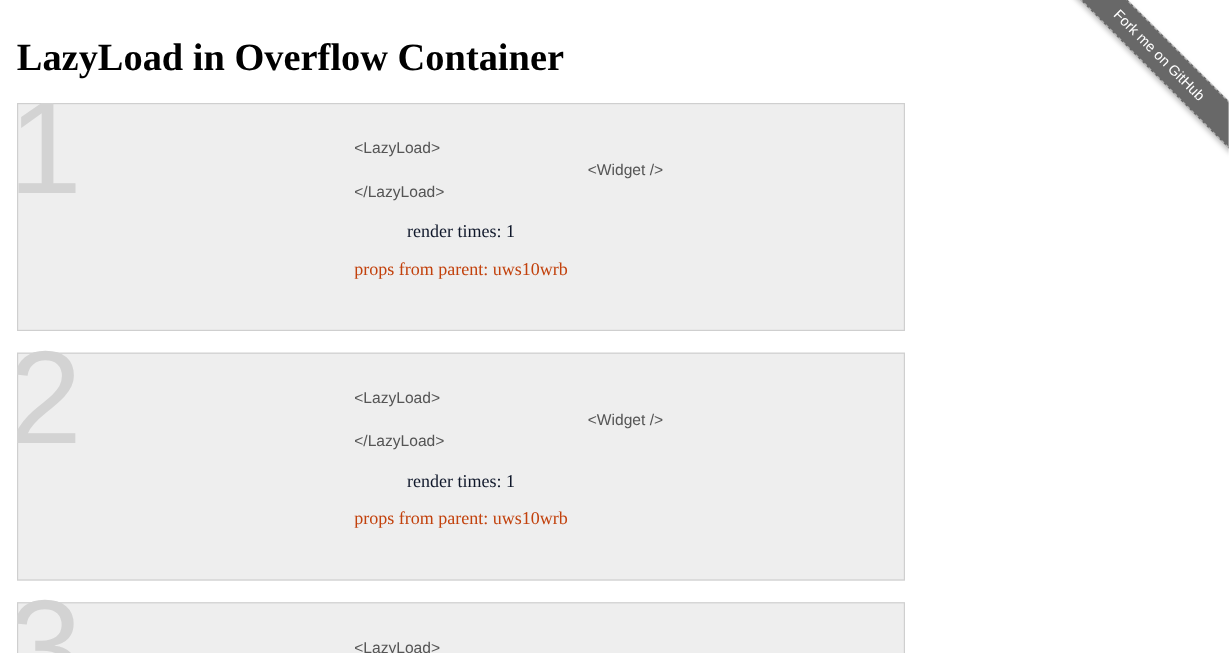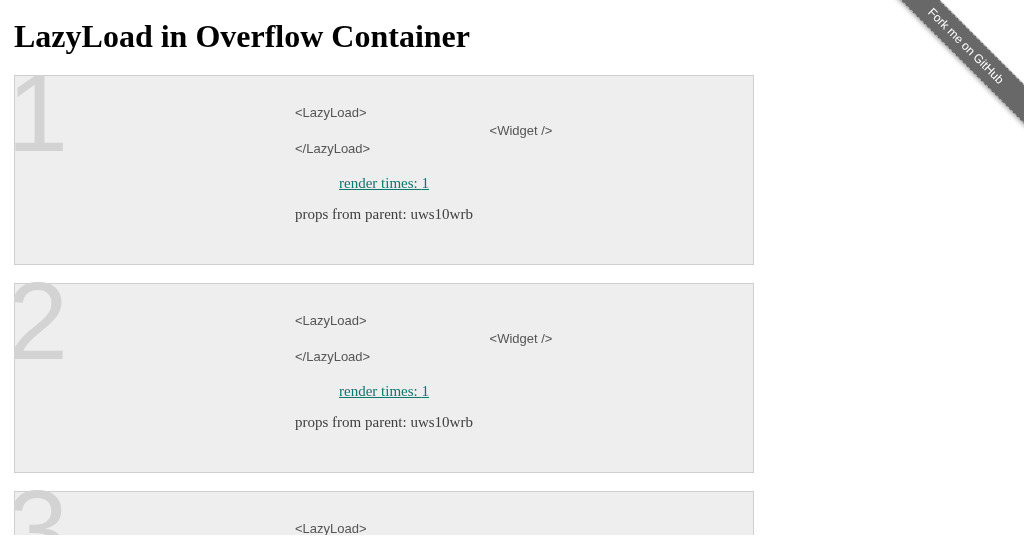--- a/index.html
+++ b/index.html
@@ -13,20 +13,21 @@
       width: 1024px;
       height: 544px;
       overflow: hidden;
       position: relative;
     }
     .page-title {
       font-size: 32px;
       font-weight: bold;
       padding: 18px 14px 10px 14px;
       font-family: 'Times New Roman', serif;
+      margin-top: 11px;
     }
     .scroll-container {
       margin: 10px 14px;
       width: 740px;
       height: 460px;
       overflow-y: scroll;
       border: none;
     }
     .scroll-container::-webkit-scrollbar {
       width: 16px;
@@ -68,29 +69,28 @@
       line-height: 1.4;
       margin-bottom: 16px;
     }
     .code-indent {
       padding-left: 14px;
       text-align: center;
     }
     .render-line {
       font-family: Georgia, 'Times New Roman', serif;
       font-size: 15px;
-      color: #0f766e;
+      color: #0f172a;
       margin-bottom: 14px;
       padding-left: 44px;
-      text-decoration: underline;
     }
     .props-line {
       font-family: Georgia, 'Times New Roman', serif;
       font-size: 15px;
-      color: #404040;
+      color: #c2410c;
     }
     .github-ribbon {
       position: absolute;
       top: 0;
       right: 0;
       width: 150px;
       height: 150px;
       overflow: hidden;
       z-index: 100;
     }

